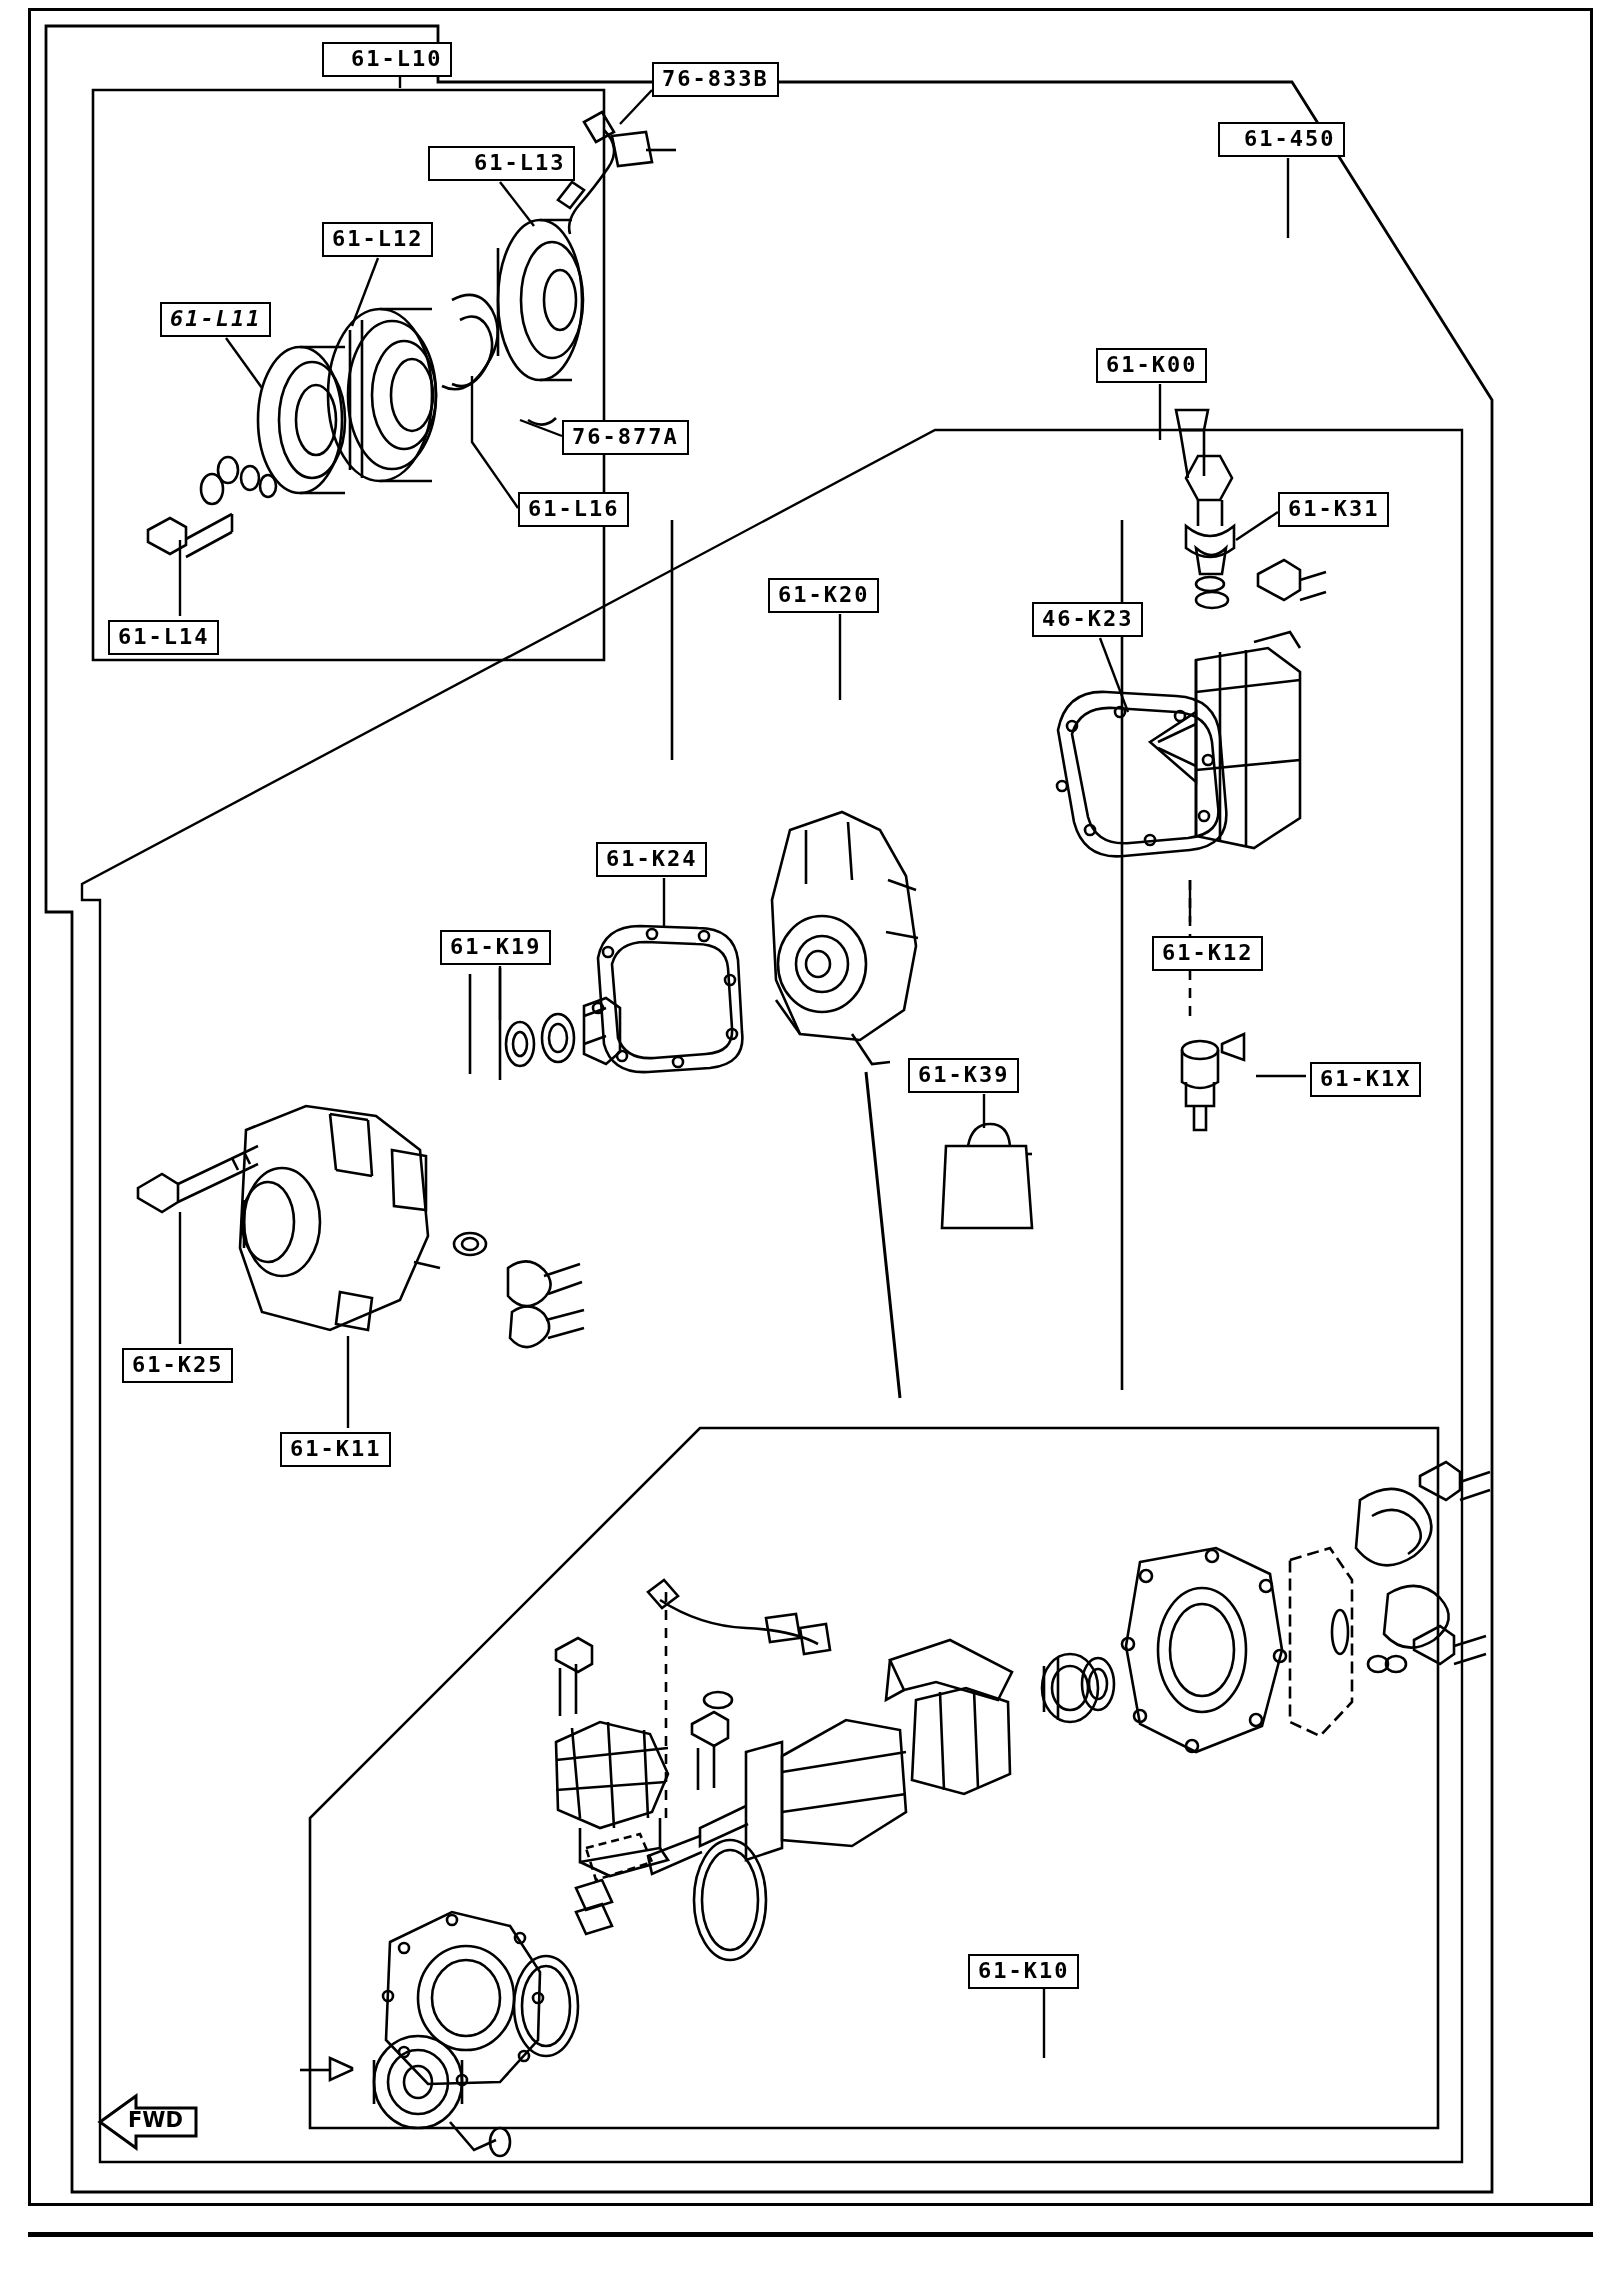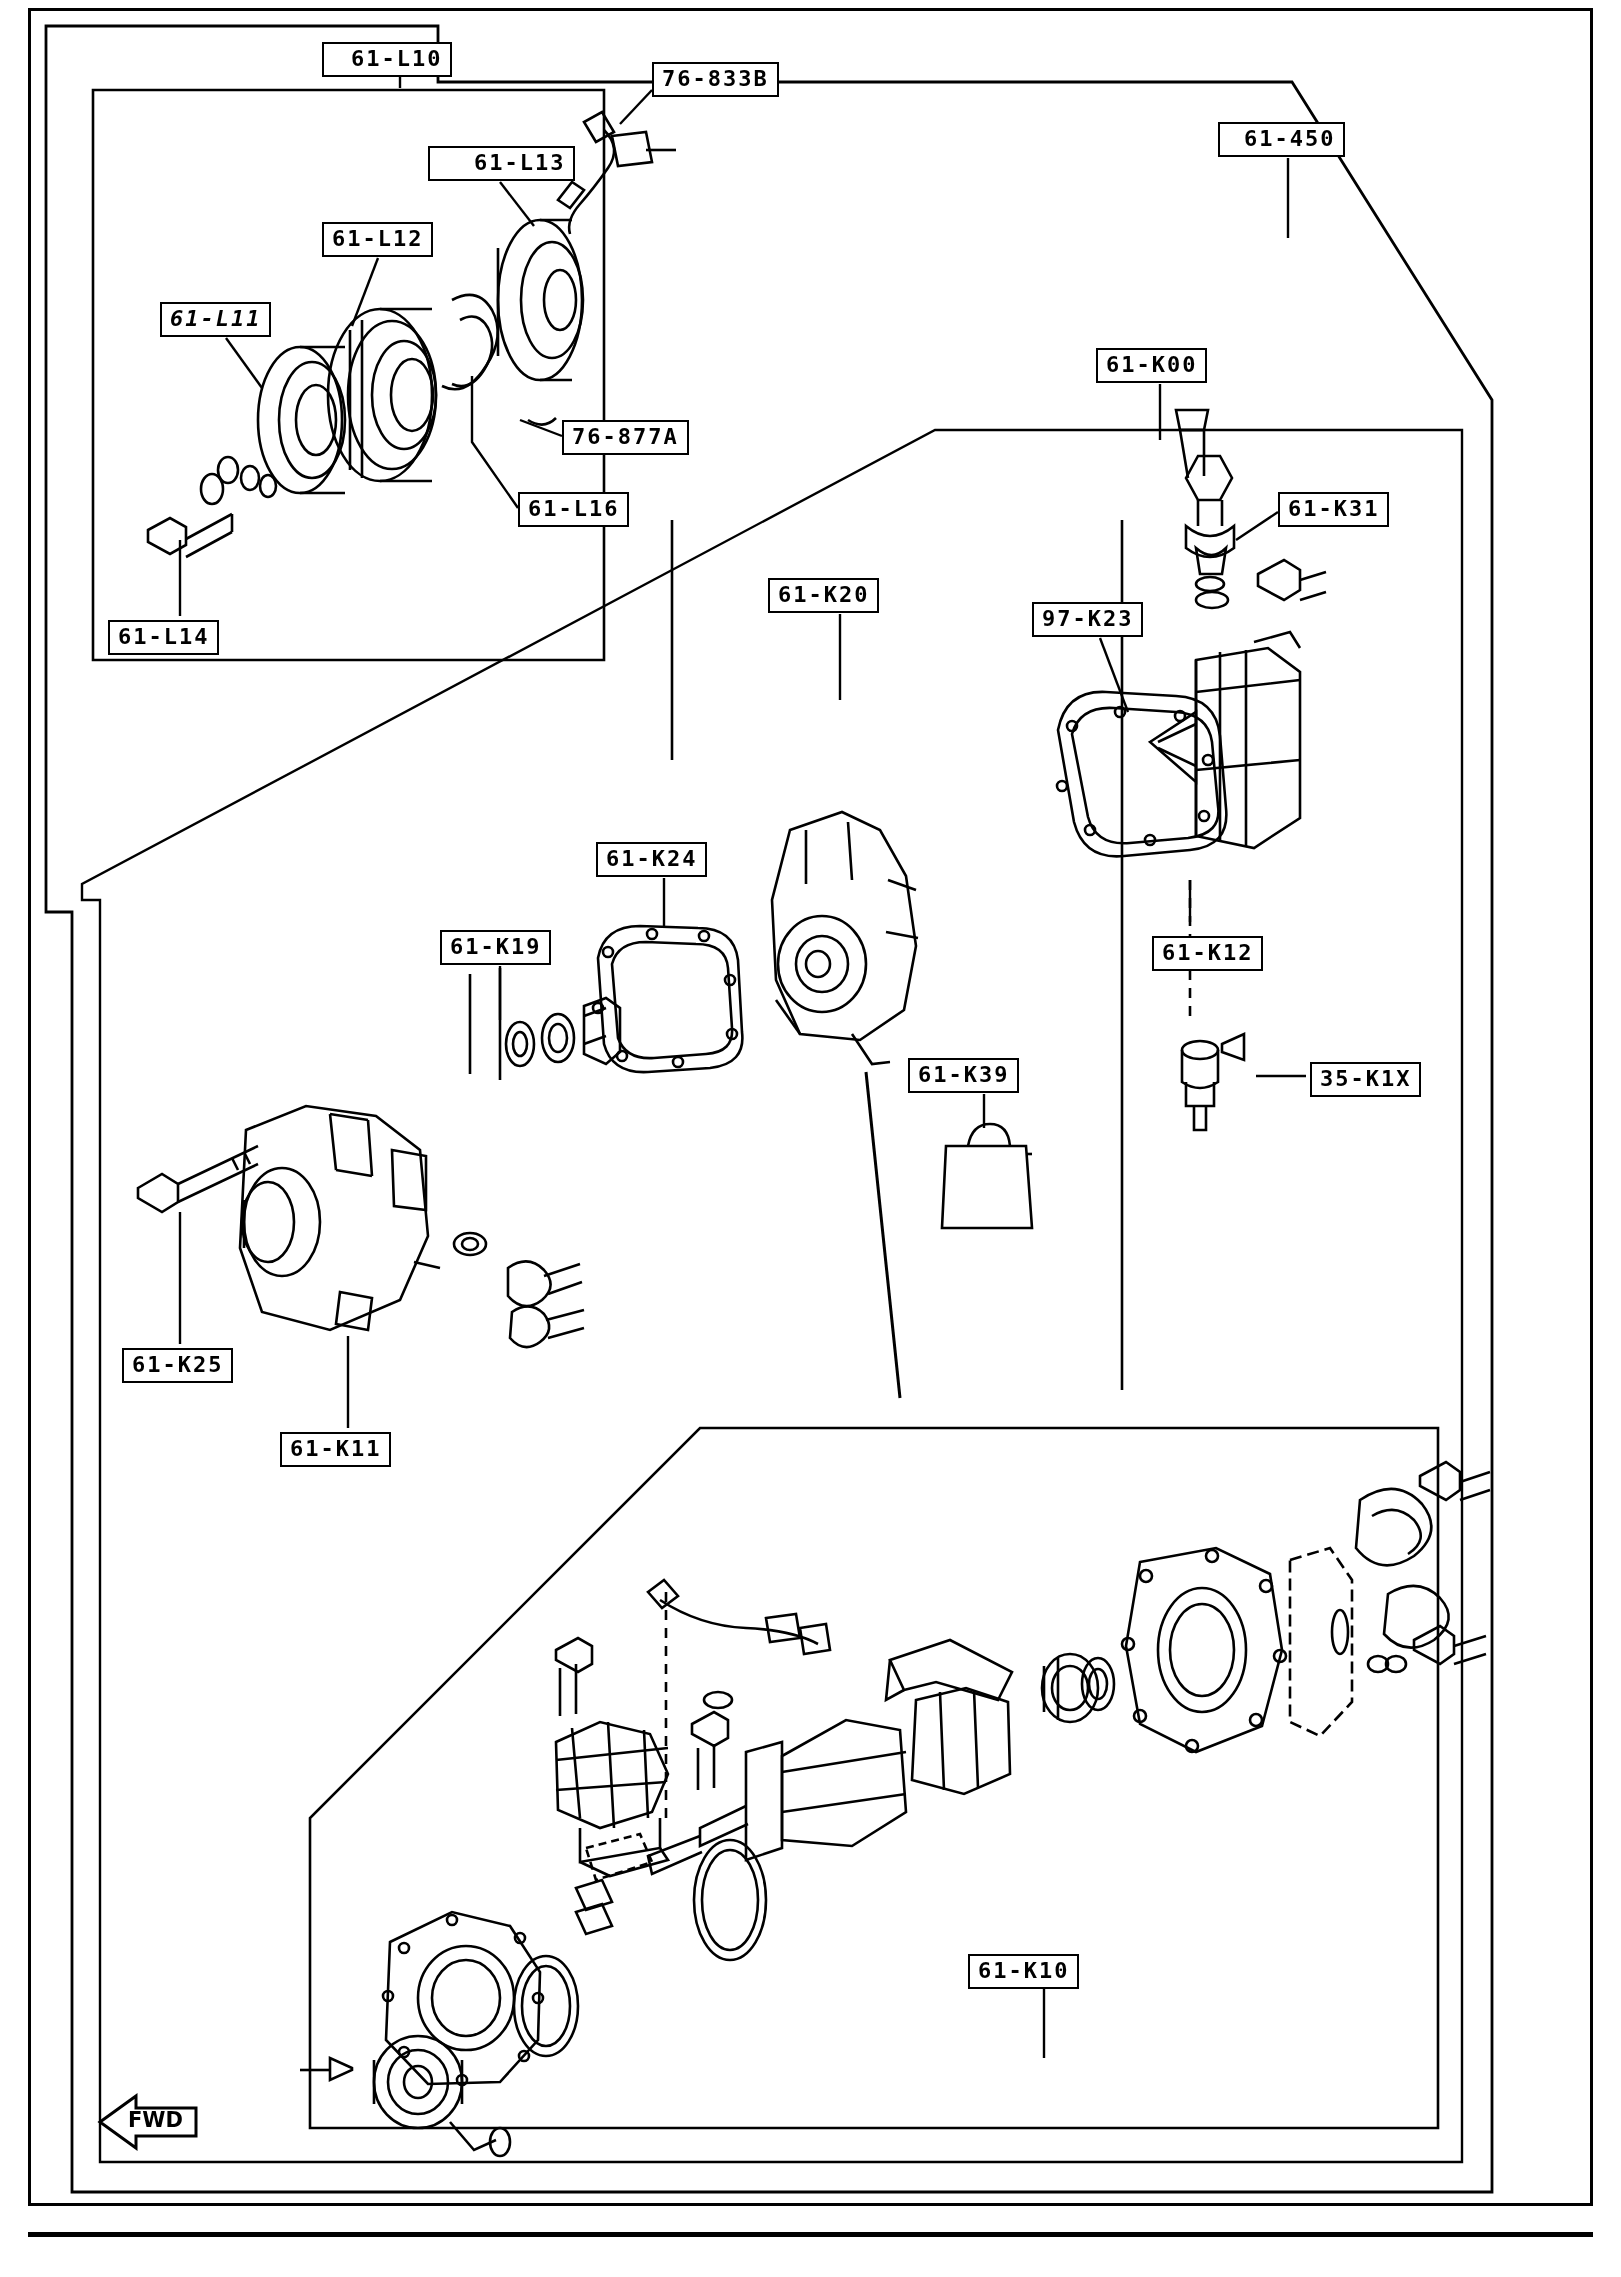--- a/index.html
+++ b/index.html
@@ -370,24 +370,24 @@
   <div class="lbl" style="left:652px;  top:62px;">76-833B</div>
   <div class="lbl" style="left:1218px; top:122px;padding-left:24px;">61-450</div>
   <div class="lbl" style="left:428px;  top:146px;padding-left:44px;">61-L13</div>
   <div class="lbl" style="left:322px;  top:222px;">61-L12</div>
   <div class="lbl" style="left:1096px; top:348px;">61-K00</div>
   <div class="lbl" style="left:160px;  top:302px;font-style:italic;">61-L11</div>
   <div class="lbl" style="left:562px;  top:420px;">76-877A</div>
   <div class="lbl" style="left:518px;  top:492px;">61-L16</div>
   <div class="lbl" style="left:1278px; top:492px;">61-K31</div>
   <div class="lbl" style="left:768px;  top:578px;">61-K20</div>
-  <div class="lbl" style="left:1032px; top:602px;">97-K23</div>
+  <div class="lbl" style="left:1032px; top:602px;">46-K23</div>
   <div class="lbl" style="left:108px;  top:620px;">61-L14</div>
   <div class="lbl" style="left:596px;  top:842px;">61-K24</div>
   <div class="lbl" style="left:1152px; top:936px;">61-K12</div>
   <div class="lbl" style="left:440px;  top:930px;">61-K19</div>
   <div class="lbl" style="left:908px;  top:1058px;">61-K39</div>
-  <div class="lbl" style="left:1310px; top:1062px;">35-K1X</div>
+  <div class="lbl" style="left:1310px; top:1062px;">61-K1X</div>
   <div class="lbl" style="left:122px;  top:1348px;">61-K25</div>
   <div class="lbl" style="left:280px;  top:1432px;">61-K11</div>
   <div class="lbl" style="left:968px;  top:1954px;">61-K10</div>
 
 </div>
 
 </body></html>

